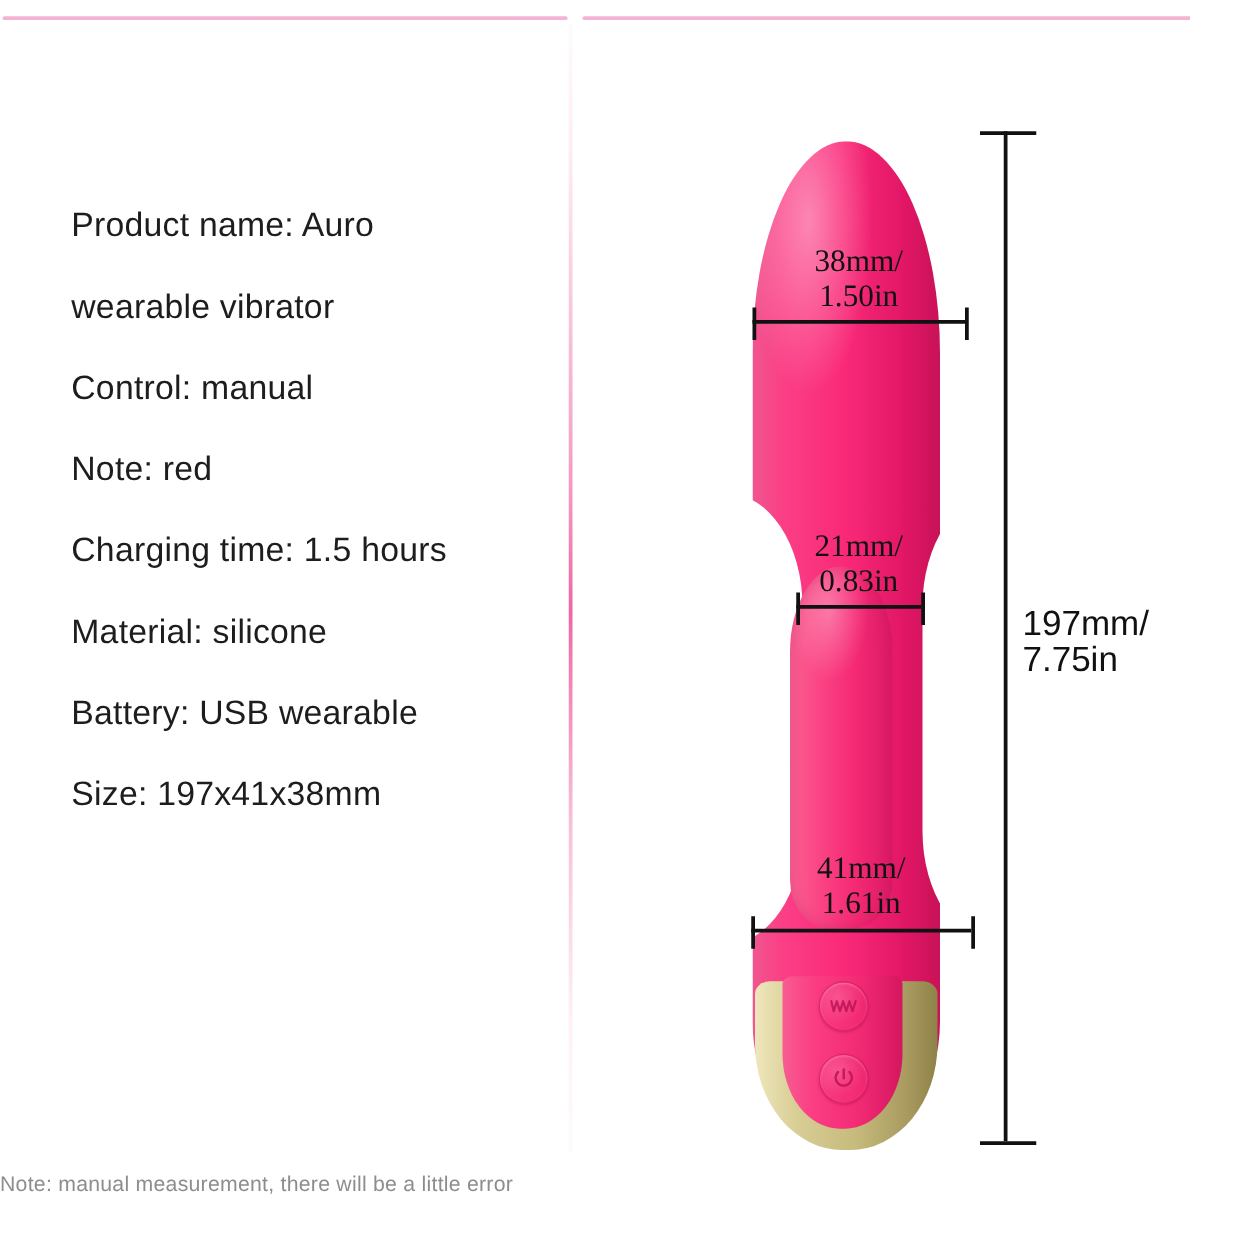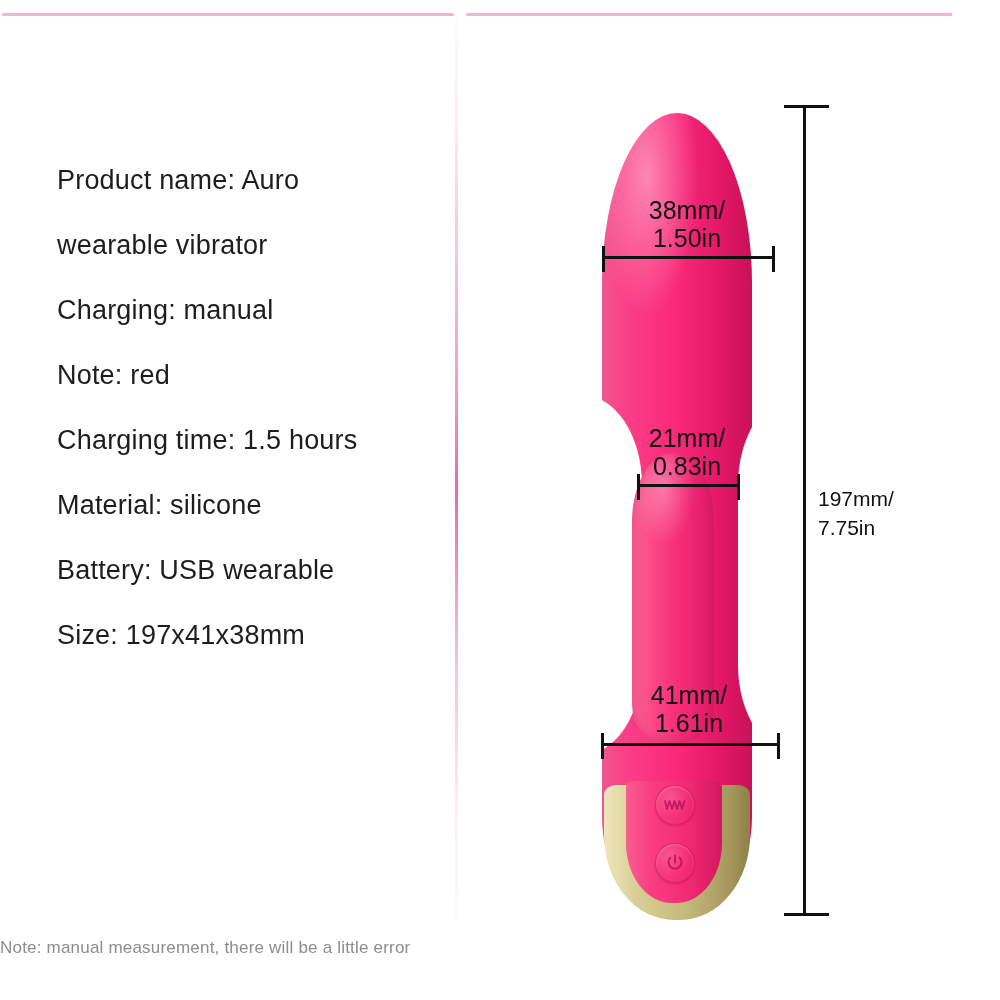--- a/index.html
+++ b/index.html
@@ -188,20 +188,21 @@
   .dim-h::before { left: 0; }
   .dim-h::after  { right: -3px; }
 
   .dim-label {
     position: absolute;
     font-size: 25px;
     line-height: 28px;
     color: #111111;
     text-align: center;
     white-space: nowrap;
+    font-family: Liberation Serif, serif;
   }
 
   
   .bar-top    { left: 602px; top: 256px; width: 170px; }
   .lbl-top    { left: 602px; top: 196px; width: 170px; }
 
   .bar-mid    { left: 637px; top: 484px; width: 100px; }
   .lbl-mid    { left: 617px; top: 424px; width: 140px; }
 
   .bar-bottom { left: 601px; top: 743px; width: 176px; }
@@ -224,41 +225,41 @@
     height: 0;
     border-top: 3px solid #111111;
   }
   .dim-v::before { top: 0; }
   .dim-v::after  { bottom: -3px; }
 
   .lbl-height {
     position: absolute;
     left: 818px;
     top: 484px;
-    font-size: 21px;
+    font-size: 28px;
     line-height: 29px;
     color: #111111;
     white-space: nowrap;
     text-align: left;
   }
 </style>
 </head>
 <body>
 
 <div id="page">
 
   <div class="top-rule left"></div>
   <div class="top-rule right"></div>
 
   <div class="v-divider"></div>
 
   <div class="spec-list">
     <div class="spec-line">Product name: Auro</div>
     <div class="spec-line">wearable vibrator</div>
-    <div class="spec-line">Charging: manual</div>
+    <div class="spec-line">Control: manual</div>
     <div class="spec-line">Note: red</div>
     <div class="spec-line">Charging time: 1.5 hours</div>
     <div class="spec-line">Material: silicone</div>
     <div class="spec-line">Battery: USB wearable</div>
     <div class="spec-line">Size: 197x41x38mm</div>
   </div>
 
   <div class="product">
     <div class="shaft"></div>
     <div class="waist-cut-l"></div>

